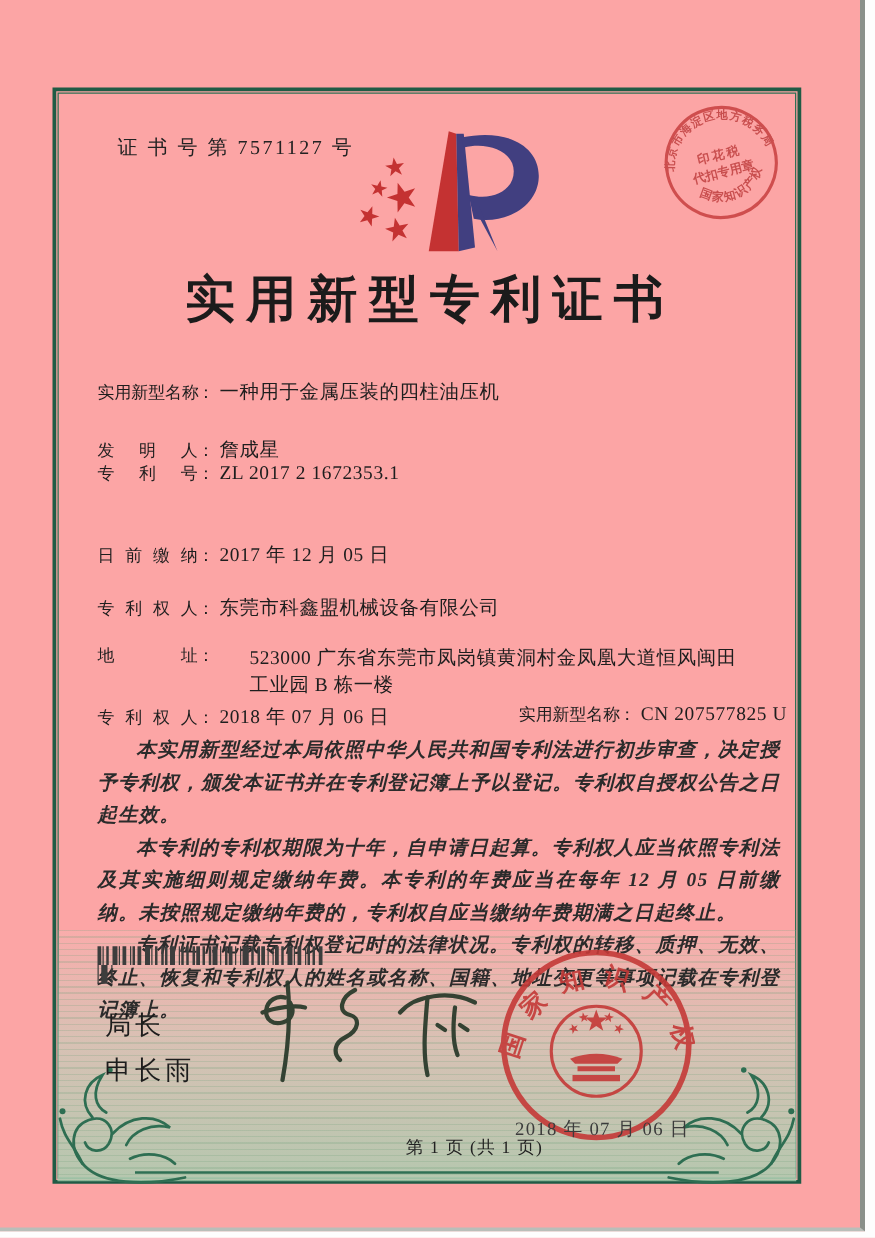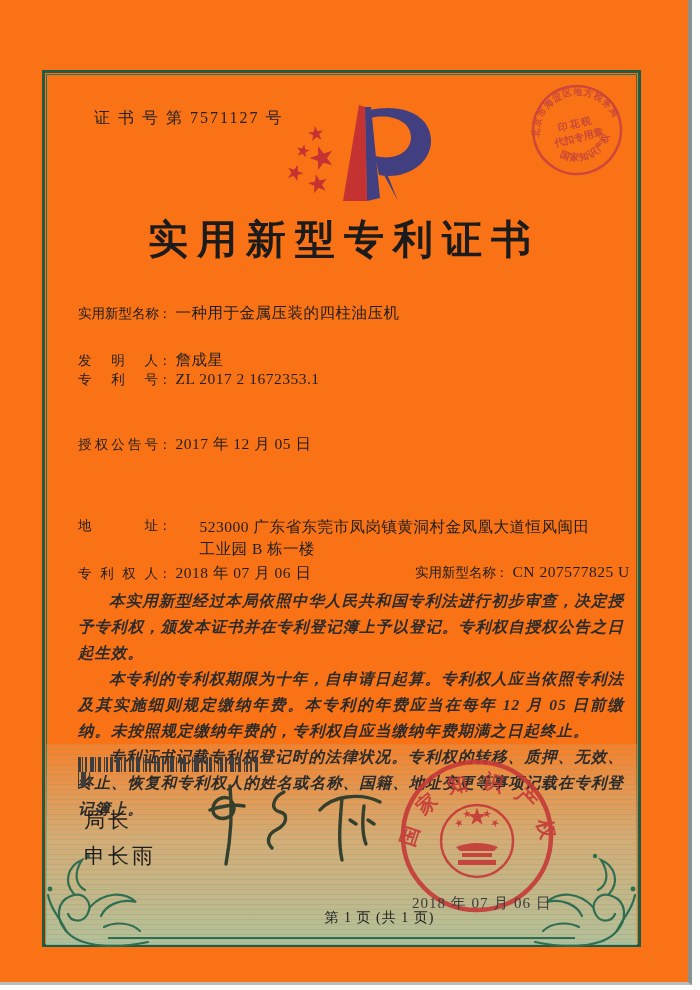--- a/index.html
+++ b/index.html
@@ -1,19 +1,19 @@
 <!DOCTYPE html>
 <html><head>
 <meta charset="utf-8">
 <style>
   * { margin:0; padding:0; box-sizing:border-box; }
   html,body { background:#ffffff; }
   .scan { position:relative; width:700px; height:990px; background:#fdfdfd; overflow:hidden;
           font-family:"Liberation Serif","DejaVu Serif",serif; }
-  .paper { position:absolute; left:0; top:0; width:692px; height:985px; background:#f97316;
+  .paper { position:absolute; left:0; top:0; width:692px; height:985px; background:#fca5a5;
            border-right:4px solid #8a908a; border-bottom:3px solid #b9beb9; }
   .frame { position:absolute; left:42px; top:70px; width:599px; height:877px;
            border:3px solid #1f5b45; }
   .frame::after { content:""; position:absolute; inset:1px; border:1px solid #2f7054; }
 
   .cert-no { position:absolute; left:94px; top:108px; font-size:16px; letter-spacing:2px; color:#222; }
 
   .logo { position:absolute; left:272px; top:100px; }
 
   .title { position:absolute; left:0; top:212px; width:688px; text-align:center;
@@ -132,22 +132,26 @@
     </div>
     <div class="field-row" style="top:350px">
       <span class="flabel">发明人</span><span class="fcolon">：</span>
       <span class="fvalue">詹成星</span>
     </div>
     <div class="field-row" style="top:370px">
       <span class="flabel">专利号</span><span class="fcolon">：</span>
       <span class="fvalue">ZL 2017 2 1672353.1</span>
     </div>
     <div class="field-row" style="top:434px">
-      <span class="flabel">授权公告号</span><span class="fcolon">：</span>
+      <span class="flabel">日前缴纳</span><span class="fcolon">：</span>
       <span class="fvalue">2017 年 12 月 05 日</span>
+    </div>
+    <div class="field-row" style="top:476px">
+      <span class="flabel">专利权人</span><span class="fcolon">：</span>
+      <span class="fvalue">东莞市科鑫盟机械设备有限公司</span>
     </div>
     <div class="field-row" style="top:516px">
       <span class="flabel">地址</span><span class="fcolon">：</span>
       <span class="fvalue addr-val"><span>523000 广东省东莞市凤岗镇黄洞村金凤凰大道恒风闽田</span><br><span>工业园 B 栋一楼</span></span>
     </div>
     <div class="field-row" style="top:563px">
       <span class="flabel">专利权人</span><span class="fcolon">：</span>
       <span class="fvalue">2018 年 07 月 06 日</span>
     </div>
     <div class="grant-no-pair">

